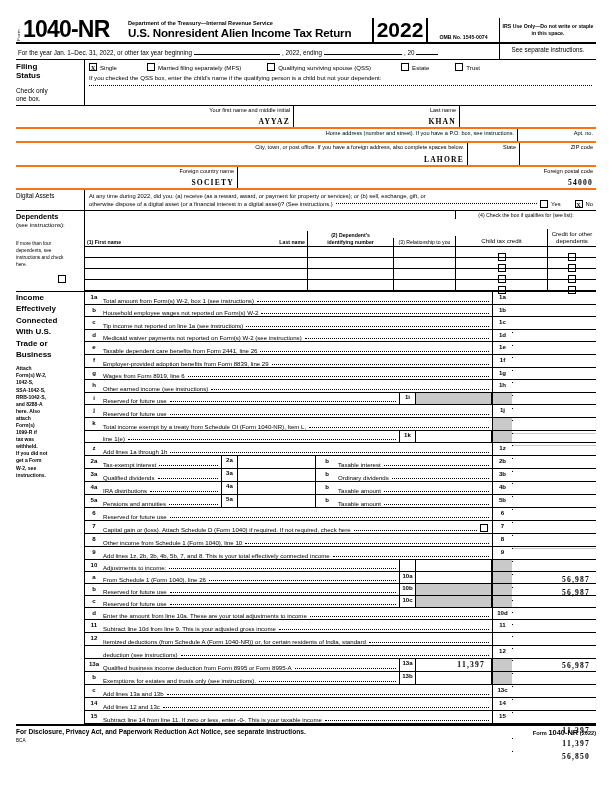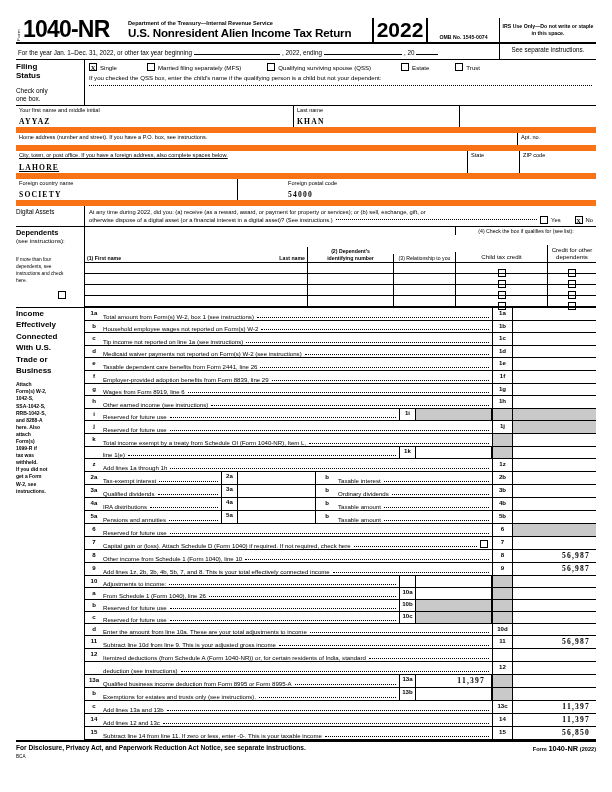--- a/index.html
+++ b/index.html
@@ -37,21 +37,21 @@
   .fs-left { width:68px; padding:2px 0 2px 0; }
   .fs-left .t { font-size:8px; font-weight:bold; line-height:1.15; }
   .fs-left .s { font-size:6.4px; margin-top:7px; line-height:1.2;}
   .fs-right { flex:1; border-left:1px solid #000; padding:3px 2px 1px 4px; }
   .cbx { display:inline-block; width:8px; height:8px; border:1px solid #000; vertical-align:-1px; margin-right:3px; text-align:center; font-size:6.4px; line-height:7px; font-weight:bold; font-family:"Liberation Serif",serif;}
   .fs-opts { display:flex; align-items:center; font-size:6.1px; }
   .fs-opts .op { display:flex; align-items:center; }
   .dots-line { border-bottom:1px dotted #000; height:1px; margin:4px 2px 2px 0; }
 
   
-  .nb { display:flex; border-bottom:6px solid #f97316; }
+  .nb { display:flex; border-bottom:2px solid #f97316;text-align:right; }
   .cell { position:relative; padding:1px 3px 1px 3px; }
   .cell .cap { font-size:5.6px; line-height:1.3; }
   .cell .ent { font-family:"Liberation Serif", serif; font-size:7.6px; font-weight:bold; letter-spacing:1.2px; padding-top:3px;}
 
   
   .da { display:flex; border-bottom:1px solid #000; }
   .da-l { width:68px; font-size:6.4px; padding:2px 2px 0 0; }
   .da-r { flex:1; border-left:1px solid #000; padding:2px 3px 1px 4px; font-size:5.8px; line-height:1.45; }
 
   
@@ -66,21 +66,21 @@
   
   .inc { display:flex; }
   .inc-l { width:68px; }
   .inc-l .big { font-size:8px; font-weight:bold; line-height:1.42; }
   .inc-l .sm { font-size:5px; font-weight:bold; line-height:1.42; }
   .inc-r { flex:1; border-left:1px solid #000; }
   .ln { display:flex; align-items:stretch; }
   .ln .no { width:18px; font-size:6.1px; font-weight:bold; text-align:center; padding-top:1px; }
   .ln .tx { flex:1; font-size:6.1px; padding-top:1px; position:relative; overflow:hidden; white-space:nowrap; }
   .ln .amtno { width:20px; font-size:6.1px; font-weight:bold; text-align:center; border-left:1px solid #000; padding-top:1px;}
-  .ln .amt { width:84px; border-left:1px solid #000; font-family:"Liberation Serif",serif; font-size:7.6px; font-weight:bold; letter-spacing:1.2px; text-align:right; padding:1px 6px 0 0;}
+  .ln .amt { width:84px; border-left:1px solid #000; font-family:"Liberation Serif",serif; font-size:7.6px; font-weight:bold; letter-spacing:1.2px; text-align:right; padding:1px 6px 0 0;margin-top:40px;}
   .ln .midno { width:17px; font-size:6.1px; font-weight:bold; text-align:center; border-left:1px solid #000; border-right:1px solid #000;}
   .ln .midamt { width:76px; font-family:"Liberation Serif",serif; font-size:7.6px; font-weight:bold; letter-spacing:1.2px; text-align:right; padding:1px 6px 0 0; border-right:1px solid #000;}
   .leader { flex:1; border-bottom:1.2px dotted #000; margin:0 3px 2px 3px; }
   .tx-inner { display:flex; align-items:flex-end; height:100%; }
 
   .footer { display:flex; border-top:2px solid #000; padding-top:2px; font-size:6.6px; font-weight:bold; }
   .footer .f2 { margin-left:auto; font-size:6.3px; }
   .bca { font-size:4.6px; margin-top:1px; }
   .sq { display:inline-block; width:8px; height:8px; border:1px solid #000; }
 </style>
@@ -165,21 +165,21 @@
     <div class="cell" style="flex:1;border-right:1px solid #000;">
       <div class="cap">Home address (number and street). If you have a P.O. box, see instructions.</div>
     </div>
     <div class="cell" style="width:78px;">
       <div class="cap">Apt. no.</div>
       <div class="ent"></div>
     </div>
   </div>
 
   <div class="nb">
-    <div class="cell" style="flex:1;border-right:1px solid #000;text-decoration:underline;">
+    <div class="cell" style="flex:1;border-right:1px solid #000;">
       <div class="cap">City, town, or post office. If you have a foreign address, also complete spaces below.</div>
       <div class="ent">LAHORE</div>
     </div>
     <div class="cell" style="width:52px;border-right:1px solid #000;">
       <div class="cap">State</div>
       <div class="ent"></div>
     </div>
     <div class="cell" style="width:76px;">
       <div class="cap">ZIP code</div>
       <div class="ent"></div>

